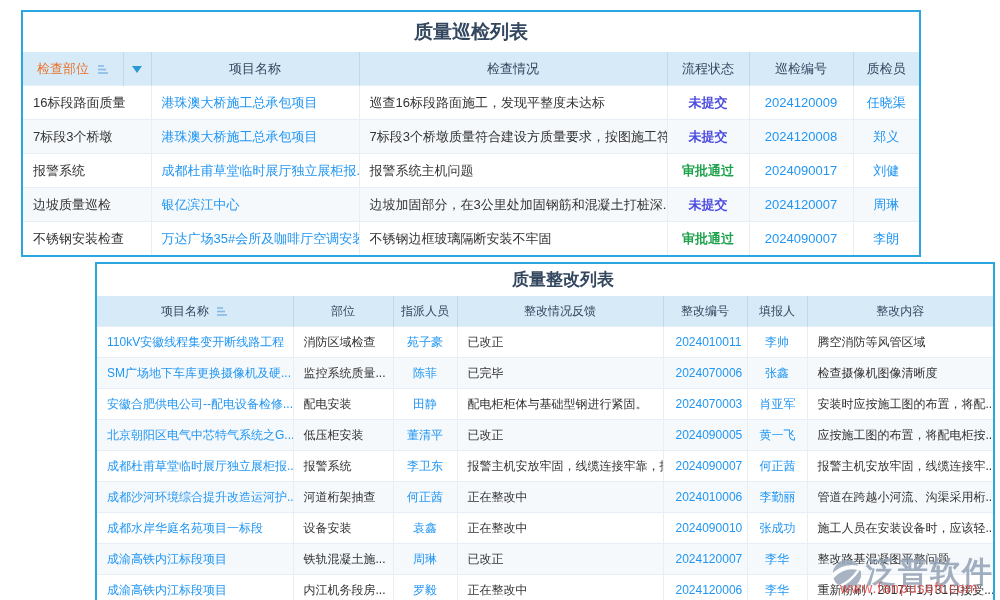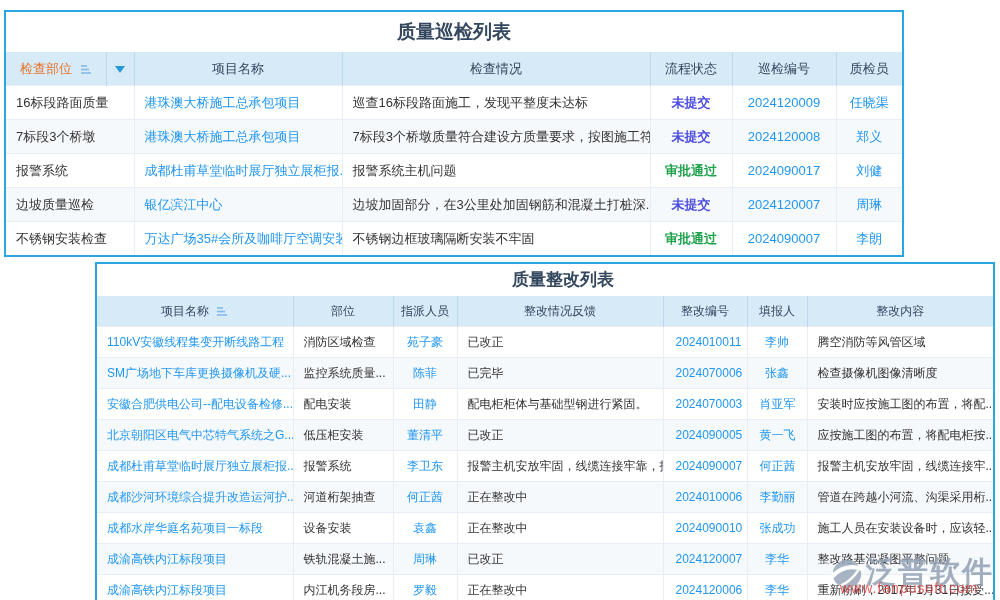--- a/index.html
+++ b/index.html
@@ -1,21 +1,21 @@
 <!DOCTYPE html>
 <html style="--border: #2aa7e1; --headerbg: #d7eaf8; --title: #33475f; --link: #2196f3; --sorted: #e8742c;"><head>
 <meta charset="utf-8">
 <style>
   html,body{margin:0;padding:0;}
   .canvas{
     position:relative;width:1000px;height:600px;background:#fff;overflow:hidden;
     font-family:"Liberation Sans","DejaVu Sans",sans-serif;color:#333;
   }
   .panel{position:absolute;background:#fff;border:2px solid var(--border,#2aa7e1);box-sizing:border-box;}
-  .panel1{left:4px;top:10px;width:900px;}
+  .panel1{left:21px;top:10px;width:900px;}
   .panel2{left:95px;top:262px;width:900px;}
   .panel-title{text-align:center;font-weight:bold;color:var(--title,#33475f);}
   .panel1 .panel-title{height:40px;line-height:40px;font-size:19px;}
   .panel2 .panel-title{height:32px;line-height:32px;font-size:17px;margin-left:36px;}
   table{width:100%;border-collapse:collapse;table-layout:fixed;}
   th{
     background:var(--headerbg,#d7eaf8);color:var(--title,#33475f);
     font-weight:normal;text-align:center;white-space:nowrap;overflow:hidden;
     border-left:1px solid #bcd9ee;
   }

